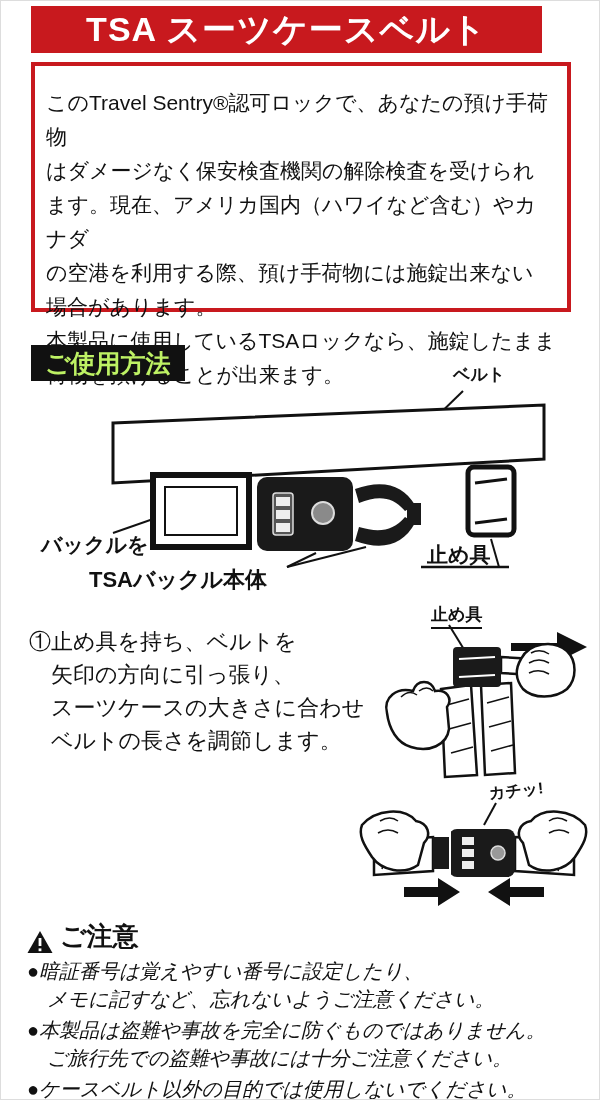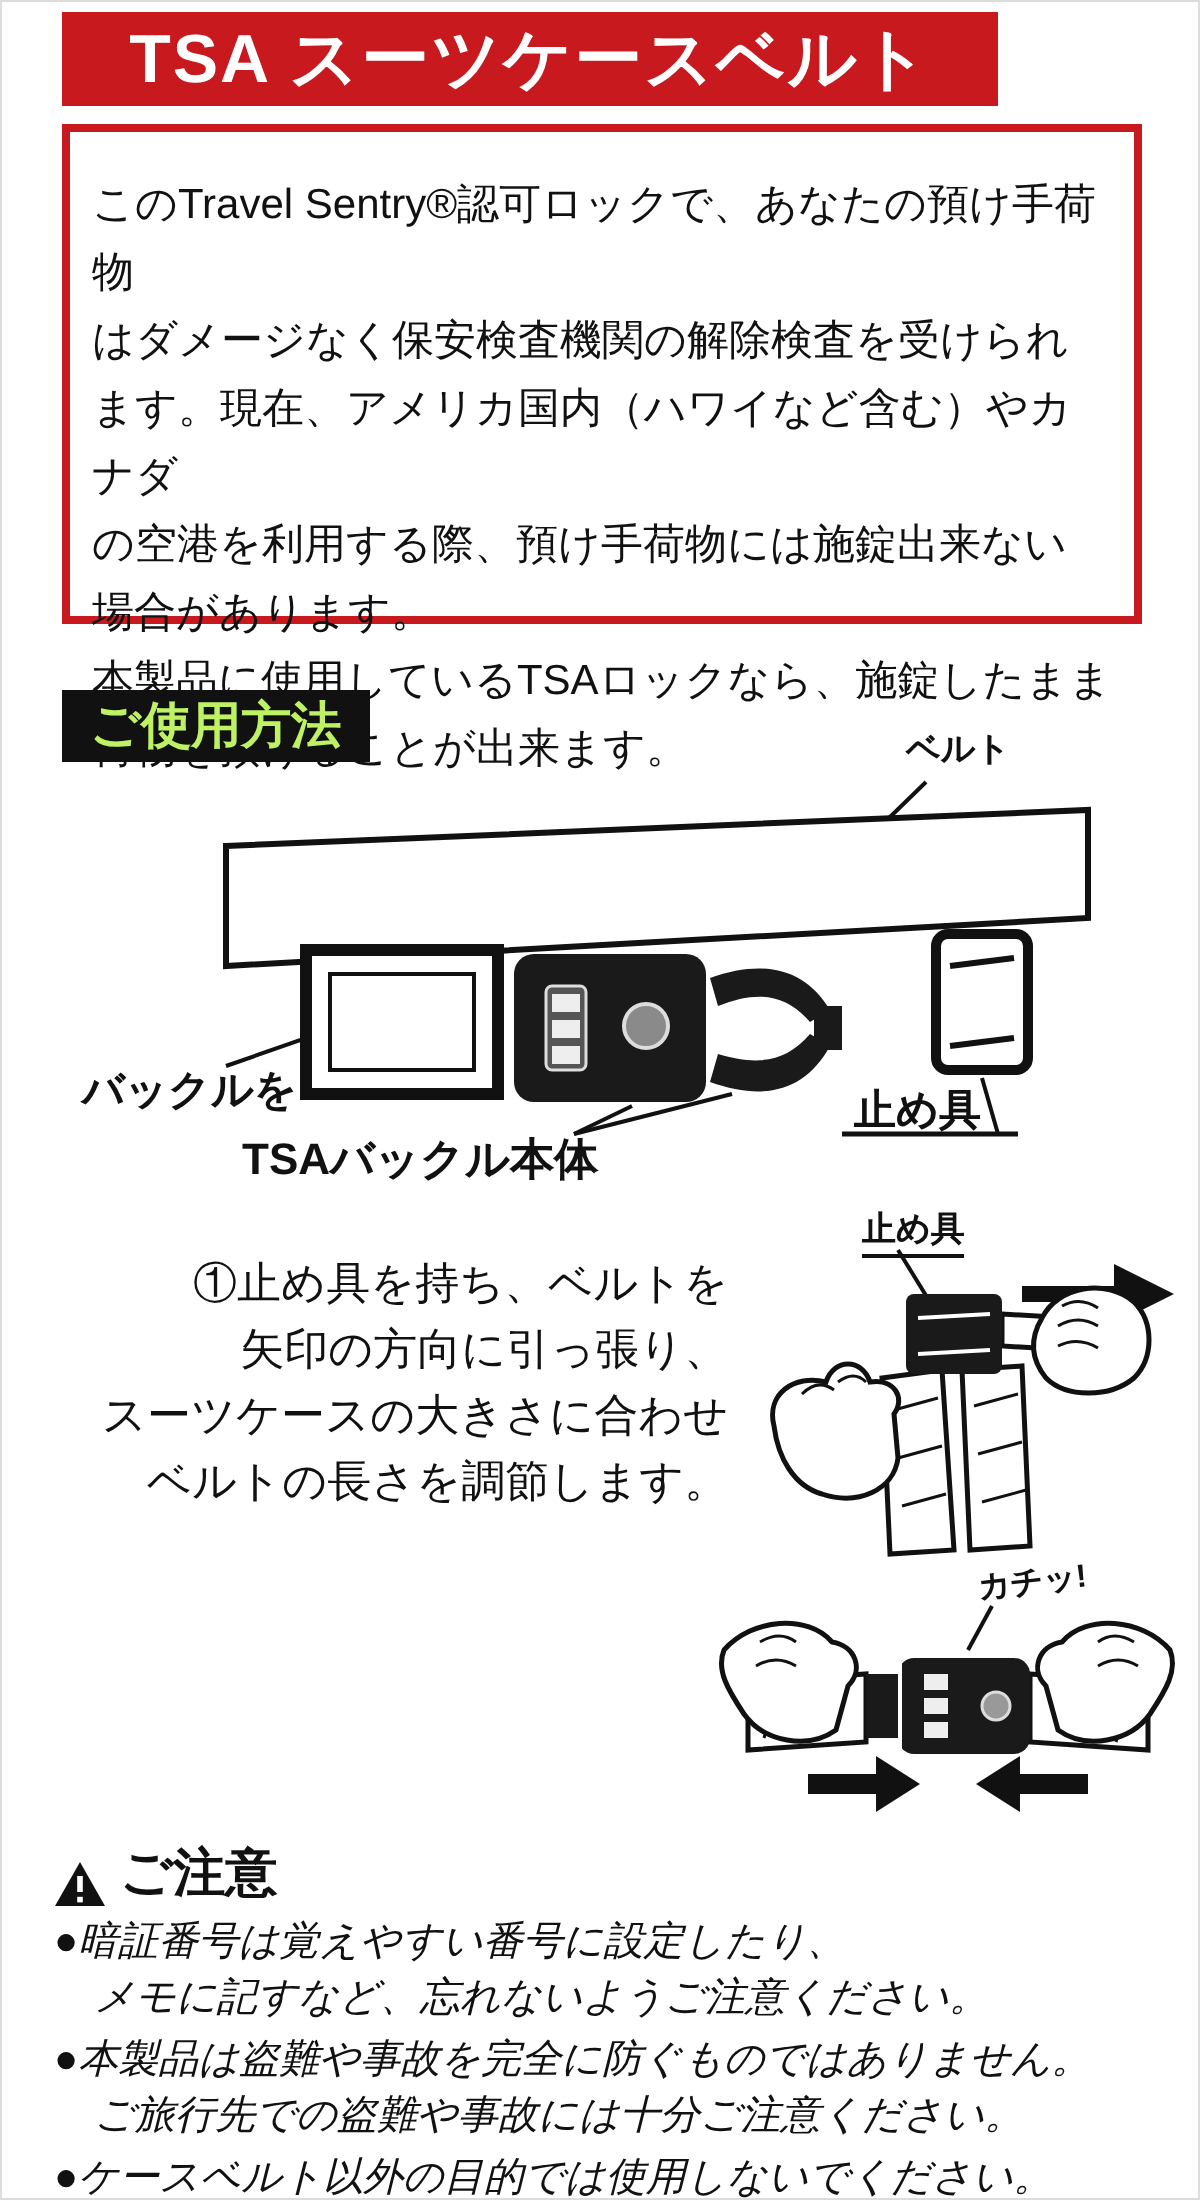--- a/index.html
+++ b/index.html
@@ -6,21 +6,21 @@
   body { background:#f3f3f3; font-family:"Liberation Sans", sans-serif; }
   .page {
     position:relative; width:600px; height:1100px; margin:0 auto;
     background:#fff; color:#111; border:1px solid #ddd; overflow:hidden;
     font-family:"Liberation Sans", sans-serif;
   }
   .preline { white-space:pre-line; }
 
   
   .banner {
-    position:absolute; left:30px; top:5px; width:468px; height:47px;
+    position:absolute; left:30px; top:5px; width:511px; height:47px;
     background:var(--accent,#c8191e); color:#fff;
     display:flex; align-items:center; justify-content:center;
     font-size:34px; font-weight:bold; letter-spacing:1px;
   }
 
   
   .intro-box {
     position:absolute; left:30px; top:61px; width:540px; height:250px;
     border:4px solid var(--accent,#c8191e); background:#fff;
     padding:20px 11px; font-size:21px; line-height:34px; font-weight:500;
@@ -31,29 +31,29 @@
     position:absolute; left:30px; top:344px; background:#111; color:#bef264;
     font-size:25px; font-weight:bold; padding:3px 14px; line-height:30px;
   }
 
   
   .diagram { position:absolute; left:0; top:362px; width:600px; height:238px; }
   .diagram svg { position:absolute; left:0; top:0; }
   .dlabel { position:absolute; font-weight:bold; color:#111; }
   .dlabel-belt   { left:452px; top:0;    font-size:17px; }
   .dlabel-nametag{ left:40px;  top:168px; font-size:21px; }
-  .dlabel-buckle { left:88px;  top:202px; font-size:22px;margin-left:32px; }
+  .dlabel-buckle { left:88px;  top:202px; font-size:22px; }
   .dlabel-stopper{ left:426px; top:178px; font-size:21px; }
 
   
   .step { position:absolute; left:0; width:600px; }
   .step1 { top:600px; height:178px; }
   .step2 { top:780px; height:138px; }
   .step-text { position:absolute; left:28px; font-size:22px; line-height:33px; font-weight:500; }
-  .step1 .step-text { top:24px;text-align:right; }
+  .step1 .step-text { top:24px; }
   .step2 .step-text { top:10px; }
   .step svg { position:absolute; top:0; }
   .step1 svg { left:360px; }
   .step2 svg { left:345px; }
   .mini-label {
     position:absolute; font-weight:bold; color:#111;
   }
   .mini-stopper { left:430px; top:2px; font-size:17px; border-bottom:2px solid #111; padding-bottom:1px; }
   .mini-click   { left:488px; top:0;   font-size:16px; transform:rotate(-6deg); }
 

